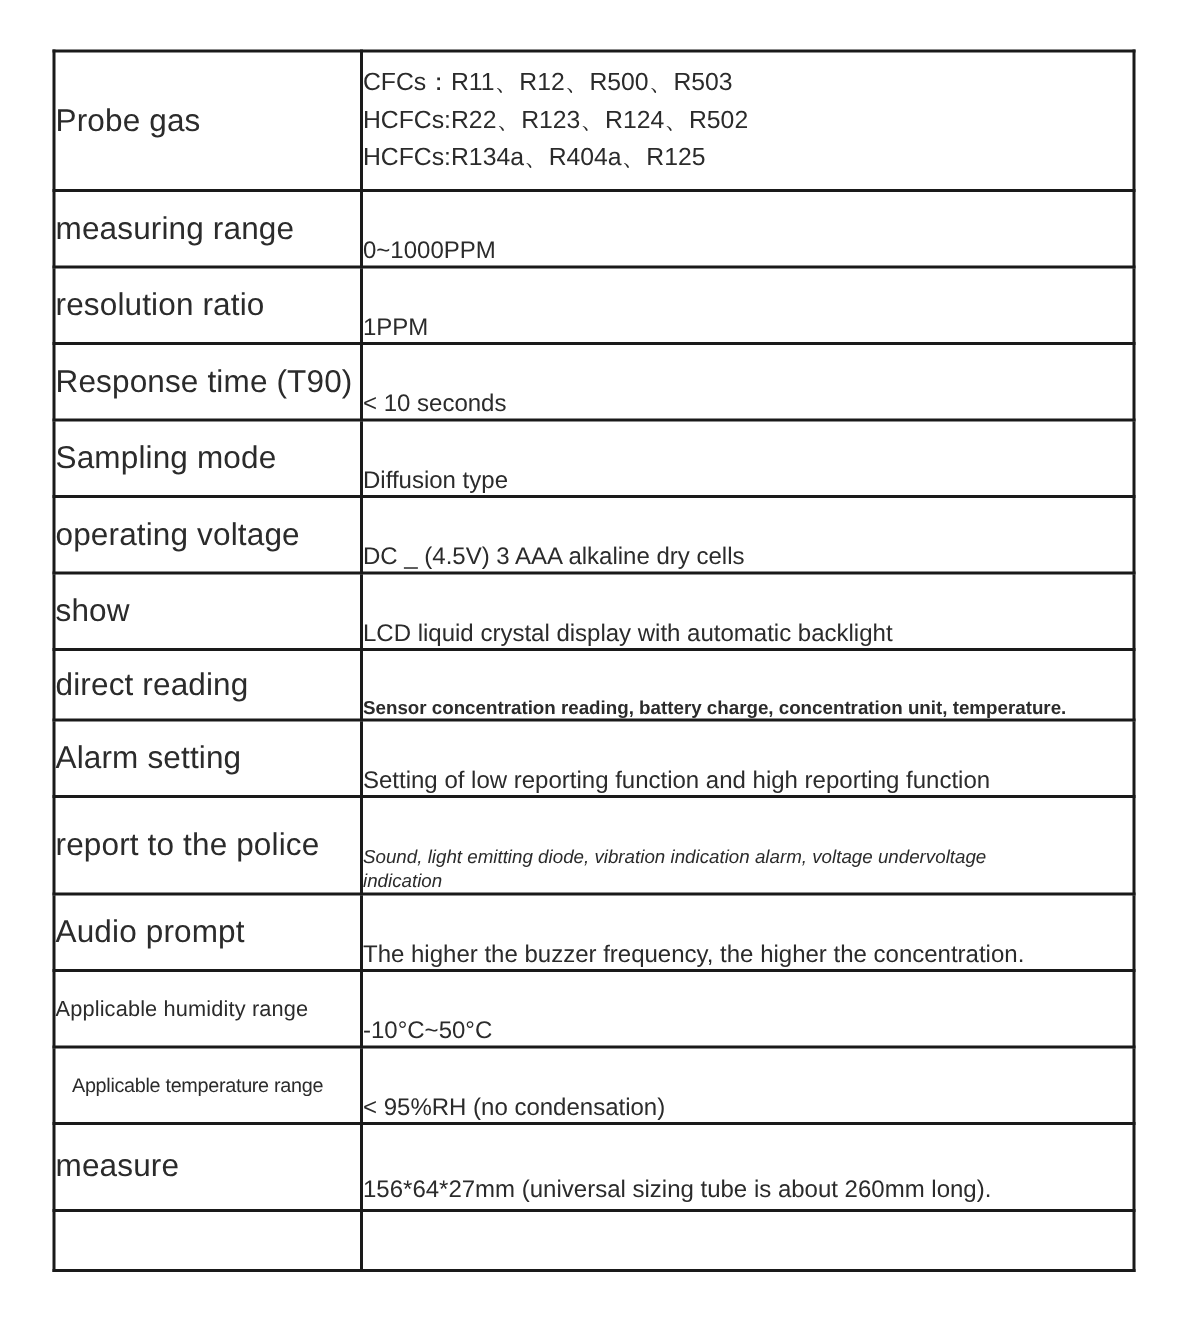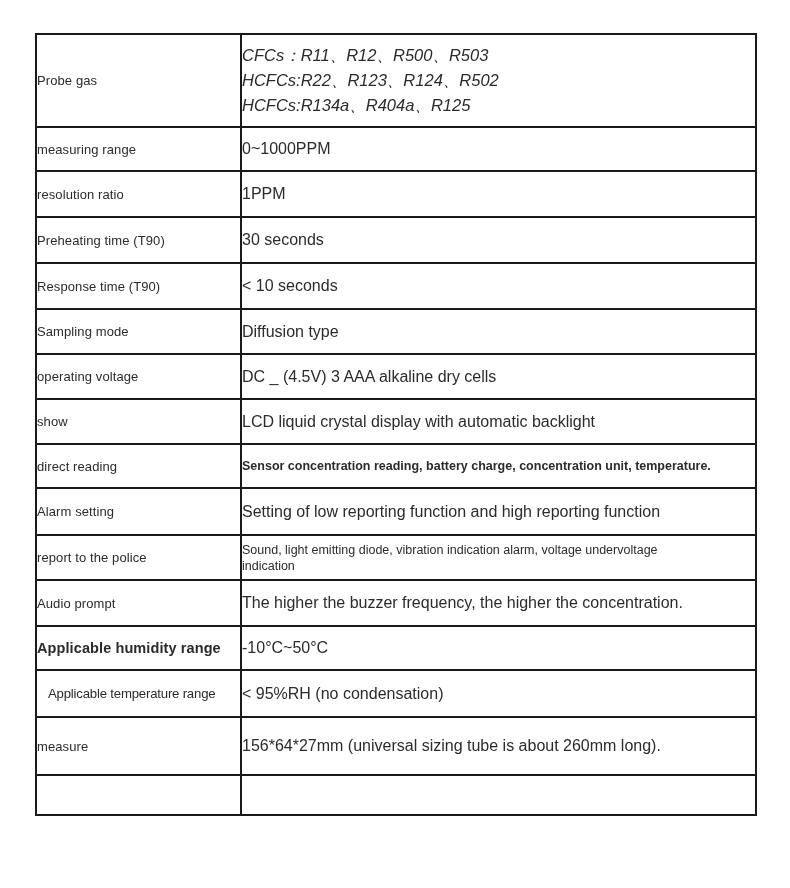--- a/index.html
+++ b/index.html
@@ -27,42 +27,41 @@
   table.spec col.c1 { width: 205px; }
   table.spec td {
     border: 2px solid #1a1a1a;
     vertical-align: middle;
     background: transparent;
     overflow: visible;
     padding: 0;
   }
   td.lbl {
     padding-left: 11px;
-    font-size: 13px;
+    font-size: 21px;
     letter-spacing: 0.1px;
   }
   td.lbl .t { white-space: nowrap; position: relative; z-index: 2; }
   td.val {
     padding-left: 26px;
     font-size: 16px;
   }
-  td.val .t { display: inline-block; }
+  td.val .t { display: inline-block; margin-top: 31px; }
   .probe-line {
     font-size: 16.5px;
     line-height: 25px;
     white-space: nowrap;
-    font-style: italic;
   }
   .small-val td.val, td.val.small {
     font-size: 12.5px;
   }
   td.val.small .t { max-width: 470px; font-weight: bold; }
   td.val.small2 { font-size: 12.5px; }
-  td.val.small2 .t { max-width: 445px; line-height: 16px; }
-  td.lbl.shrink1 { font-size: 14.5px; font-weight: bold; }
+  td.val.small2 .t { max-width: 445px; line-height: 16px; font-style: italic; }
+  td.lbl.shrink1 { font-size: 14.5px; }
   td.lbl.shrink2 { font-size: 13.2px; letter-spacing: -0.2px; padding-left: 11px; }
   tr.r0 td { height: 91px; }
 </style>
 </head>
 <body>
 
 <div class="page">
   <table class="spec">
     <colgroup>
         <col class="c1">
@@ -77,24 +76,20 @@
           <div class="probe-line">HCFCs:R134a、R404a、R125</div>
         </td>
       </tr>
       <tr style="height:44px">
         <td class="lbl"><span class="t">measuring range</span></td>
         <td class="val"><span class="t">0~1000PPM</span></td>
       </tr>
       <tr style="height:46px">
         <td class="lbl"><span class="t">resolution ratio</span></td>
         <td class="val"><span class="t">1PPM</span></td>
-      </tr>
-      <tr style="height:46px">
-        <td class="lbl"><span class="t">Preheating time (T90)</span></td>
-        <td class="val"><span class="t">30 seconds</span></td>
       </tr>
       <tr style="height:46px">
         <td class="lbl"><span class="t">Response time (T90)</span></td>
         <td class="val"><span class="t">&lt; 10 seconds</span></td>
       </tr>
       <tr style="height:45px">
         <td class="lbl"><span class="t">Sampling mode</span></td>
         <td class="val"><span class="t">Diffusion type</span></td>
       </tr>
       <tr style="height:45px">

